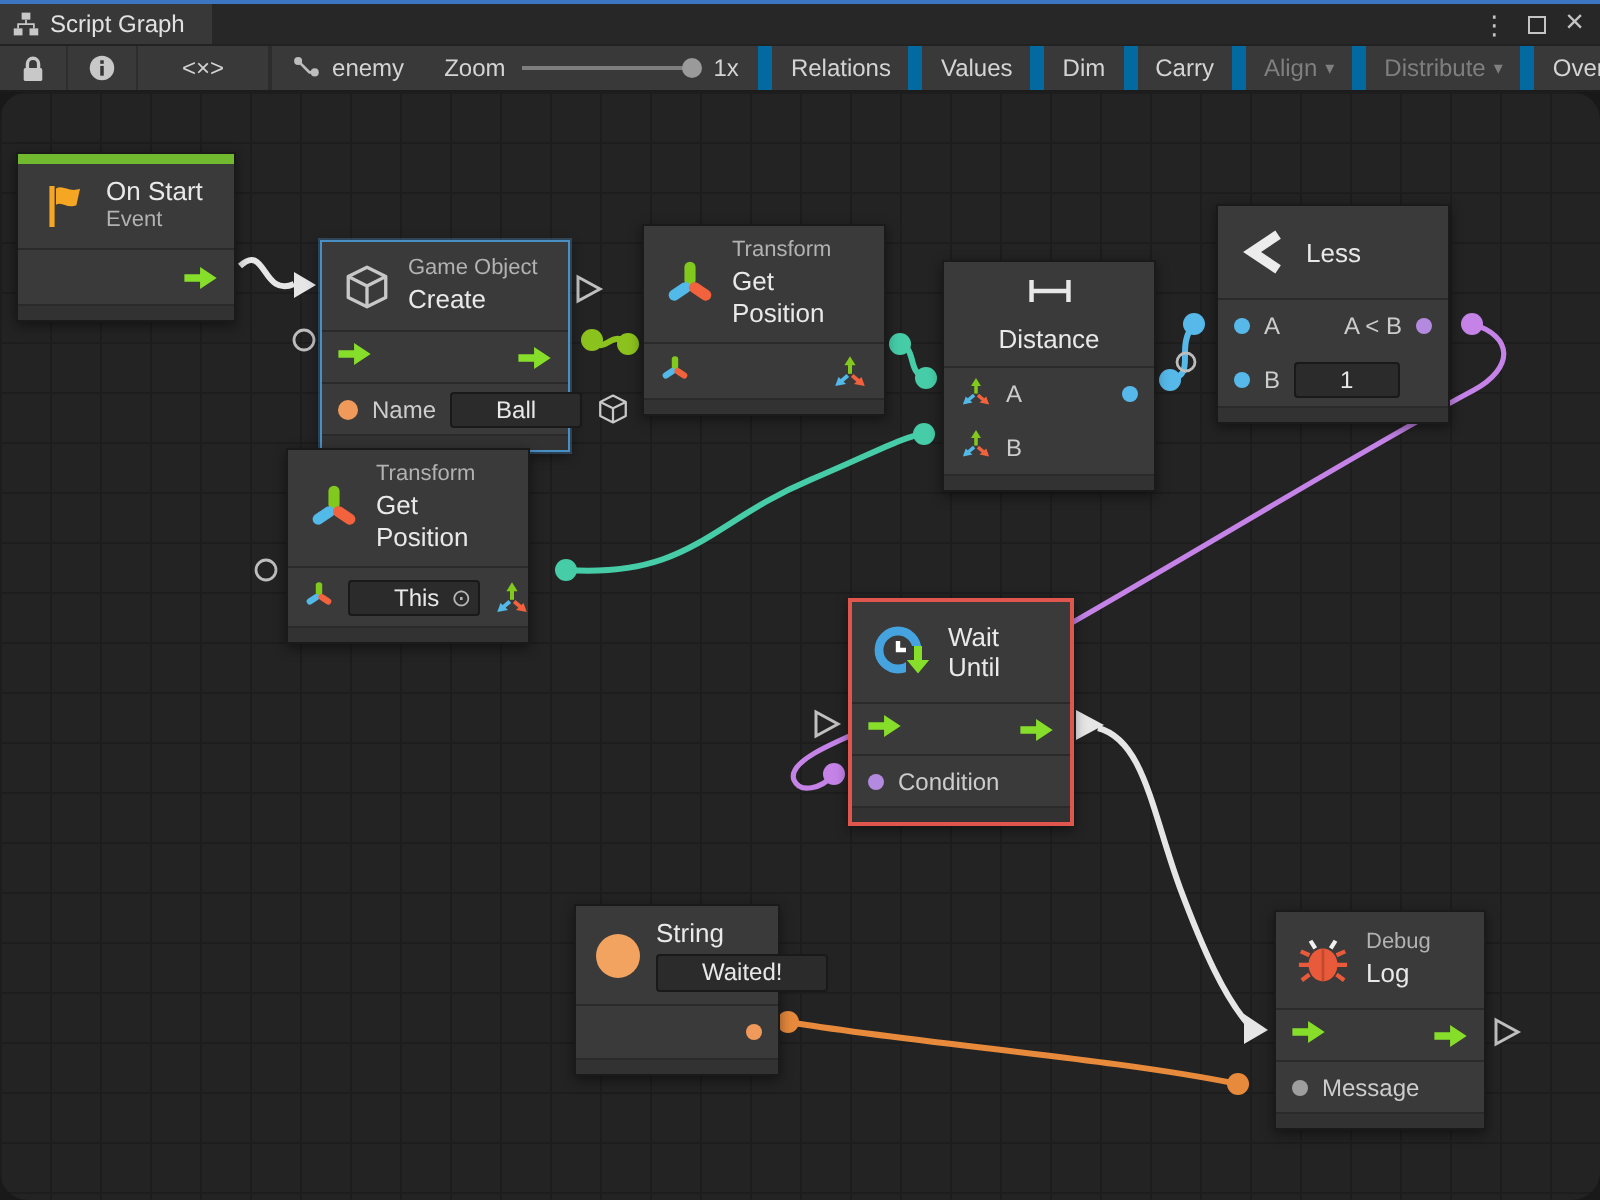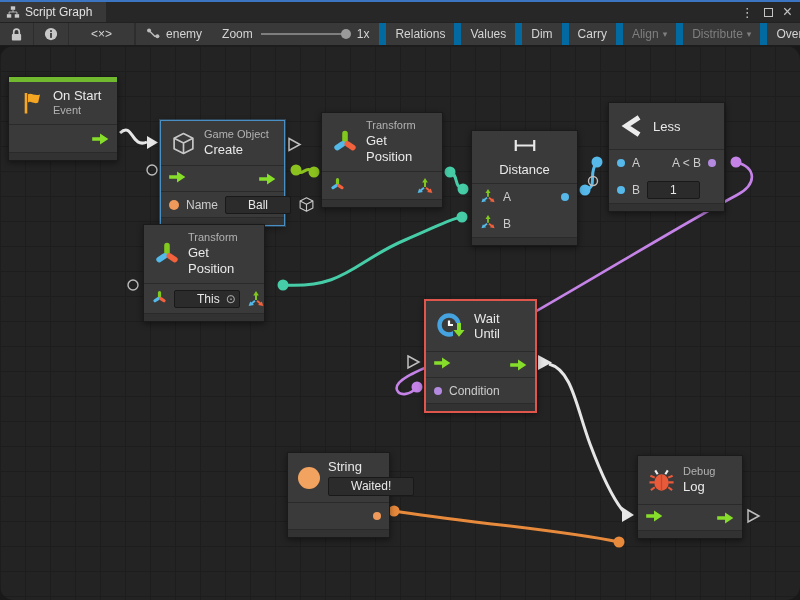--- a/index.html
+++ b/index.html
@@ -496,17 +496,21 @@
       <div class="row" style="min-height:26px;">
         <span><svg width="17" height="12">
               <use href="#sy-flowarrow"></use>
             </svg></span>
         <span class="push">
             <svg width="17" height="12">
               <use href="#sy-flowarrow"></use>
             </svg>
           </span>
       </div>
+      <div class="row" style="min-height:26px;">
+        <span class="dot sm c-gray"></span>
+        <span>Message</span>
+      </div>
       <div class="ftr"></div>
     </div>
 
   </div>
 </div>
 
 </body></html>

